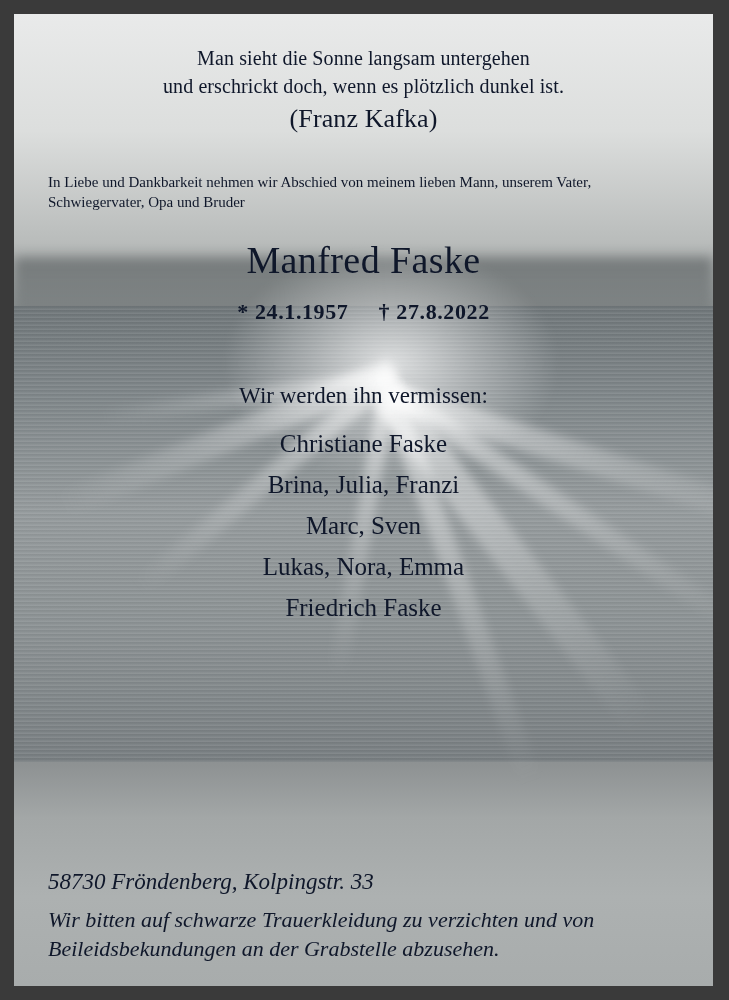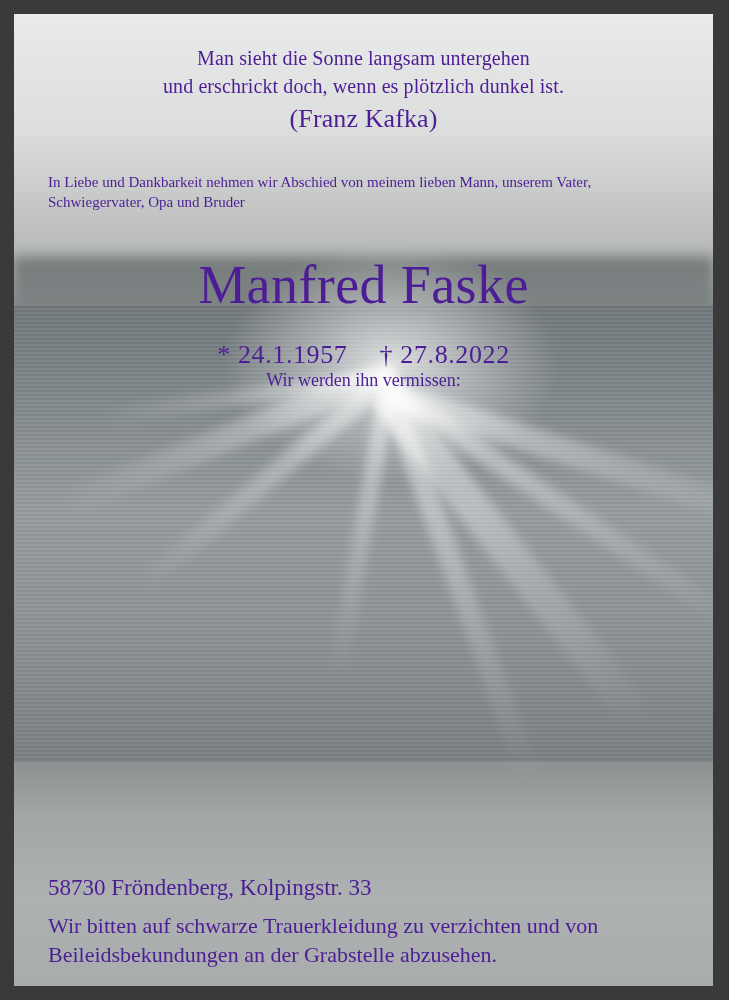--- a/index.html
+++ b/index.html
@@ -105,21 +105,21 @@
   .r7 { transform: rotate(172deg); width: 300px; height: 16px; }
   .r8 { transform: rotate(100deg); width: 300px; height: 18px; }
 
   
   .content {
     position: relative;
     z-index: 2;
     height: 100%;
     box-sizing: border-box;
     padding: 30px 34px 18px 34px;
-    color: #4c1d95;
+    color: #0f172a;
   }
 
   .quote {
     text-align: center;
     font-size: 20px;
     line-height: 1.42;
     letter-spacing: .1px;
   }
   .quote .attrib {
     display: block;
@@ -127,53 +127,56 @@
   }
 
   .intro {
     margin-top: 34px;
     font-size: 15px;
     line-height: 1.38;
     text-align: left;
   }
 
   .name {
-    margin-top: 44px;
-    text-align: center;
-    font-size: 54px;
+    margin-top: 28px;
+    text-align: center;
+    font-size: 38px;
     line-height: 1.05;
     letter-spacing: .4px;
     font-weight: 400;
   }
 
   .dates {
-    margin-top: 26px;
-    text-align: center;
-    font-size: 26px;
+    margin-top: 18px;
+    text-align: center;
+    font-size: 22px;
     letter-spacing: .6px;
+    font-weight: bold;
   }
   .dates .sep { display: inline-block; width: 18px; }
 
   .mourners-head {
-    text-align: center;
-    font-size: 18px;
+    margin-top: 58px;
+    text-align: center;
+    font-size: 23px;
   }
   .mourners {
     margin-top: 14px;
     text-align: center;
     font-size: 25px;
     line-height: 1.64;
   }
   .mourners div { white-space: nowrap; }
 
   .footer {
     position: absolute;
     left: 34px;
     right: 30px;
-    bottom: 16px;
+    bottom: 22px;
+    font-style: italic;
   }
   .address {
     font-size: 23px;
     margin-bottom: 10px;
   }
   .details {
     font-size: 22px;
     line-height: 1.35;
   }
   .details p { margin: 0; }
@@ -216,20 +219,27 @@
       <div class="dates">
         <span>*</span>
         <span>24.1.1957</span>
         <span class="sep"></span>
         <span>†</span>
         <span>27.8.2022</span>
       </div>
 
       <div class="mourners-head">Wir werden ihn vermissen:</div>
 
+      <div class="mourners">
+        <div>Christiane Faske</div>
+        <div>Brina, Julia, Franzi</div>
+        <div>Marc, Sven</div>
+        <div>Lukas, Nora, Emma</div>
+        <div>Friedrich Faske</div>
+      </div>
 
       <div class="footer">
         <div class="address">58730 Fröndenberg, Kolpingstr. 33</div>
         <div class="details">
           <p>Wir bitten auf schwarze Trauerkleidung zu verzichten und von Beileidsbekundungen an der Grabstelle abzusehen.</p>
         </div>
       </div>
 
     </div>
   </div>

